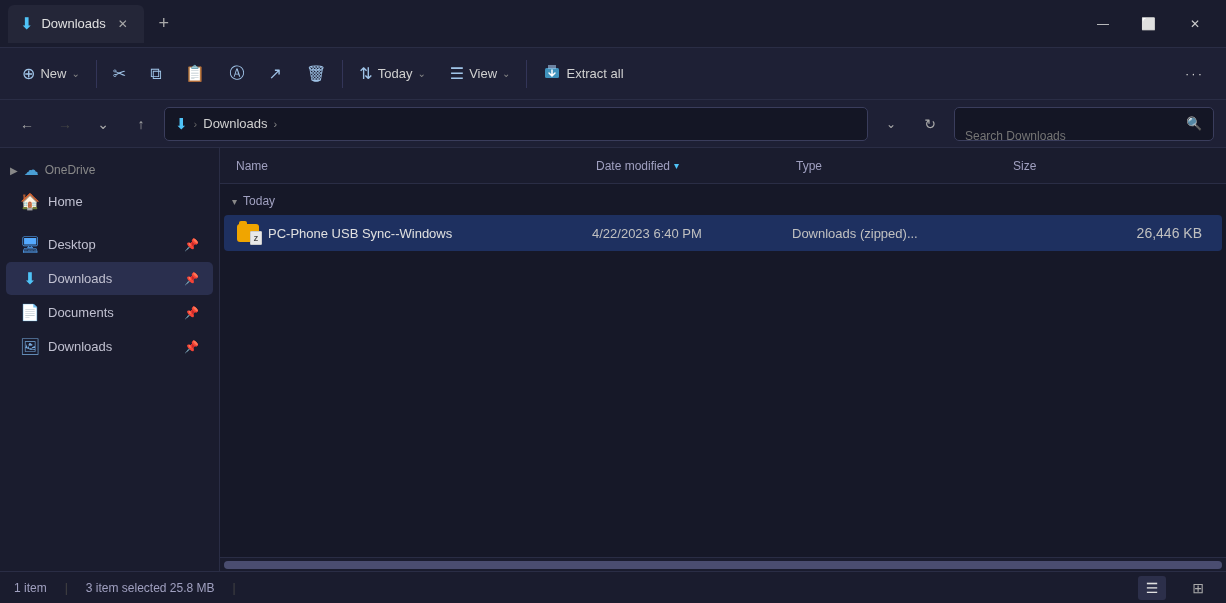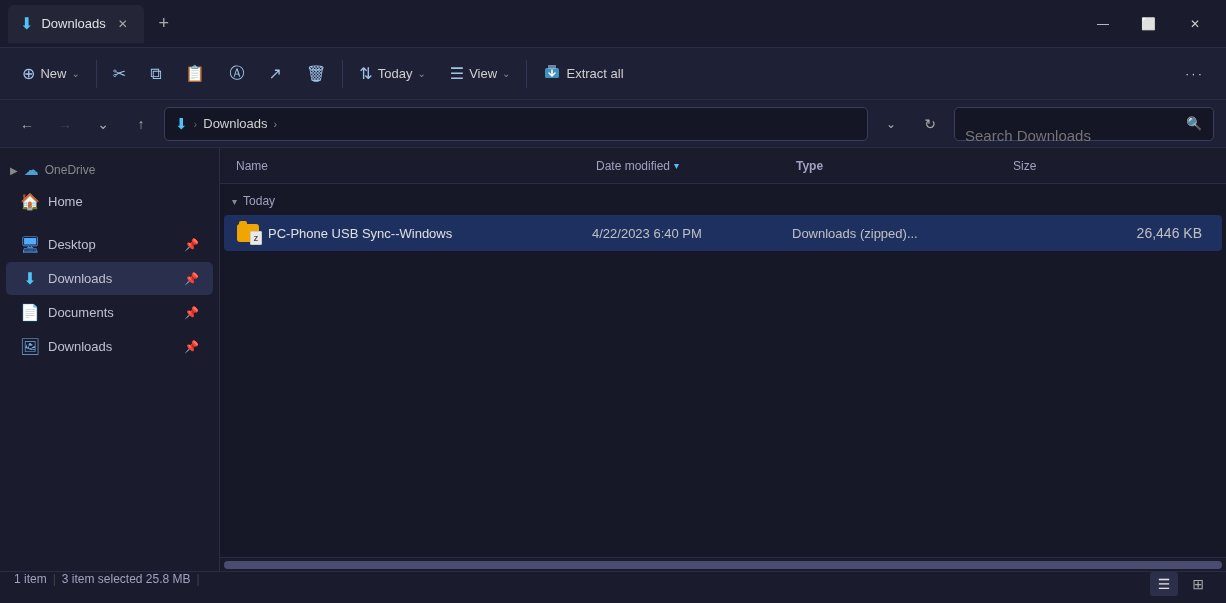--- a/index.html
+++ b/index.html
@@ -189,21 +189,21 @@
       width: 260px;
       height: 34px;
       padding: 0 10px;
       gap: 6px;
     }
     .search-box input {
       background: transparent;
       border: none;
       outline: none;
       color: #3b82f6;
-      font-size: 15px;
+      font-size: 12px;
       flex: 1;
       margin-top: 24px;
     }
     .search-icon { color: #888; font-size: 13px; }
 
     
     .main-layout {
       display: flex;
       height: calc(603px - 48px - 52px - 48px - 32px);
     }
@@ -266,21 +266,21 @@
       align-items: center;
       gap: 4px;
       color: #a0a0c0;
       font-size: 12px;
       padding: 0 8px;
       cursor: pointer;
       height: 100%;
     }
     .col-name { flex: 0 0 360px; align-items: center; }
     .col-date { flex: 0 0 200px; }
-    .col-type { flex: 0 0 200px; font-weight: bold; }
+    .col-type { flex: 0 0 200px; }
     .col-size { flex: 1; margin-left: 17px; }
     .sort-icon { color: #4fc3f7; font-size: 10px; }
 
     .file-list { flex: 1; overflow-y: auto; }
     .file-list::-webkit-scrollbar { width: 6px; }
     .file-list::-webkit-scrollbar-thumb { background: #333; border-radius: 3px; }
 
     .group-header {
       display: flex;
       align-items: center;
@@ -378,25 +378,26 @@
       top: 0;
       width: 100%;
       height: 8px;
       background: #4a4d70;
       border-radius: 4px;
     }
 
     
     .status-bar {
       display: flex;
+      align-items: center;
       background: #1a1c2e;
       height: 32px;
       padding: 0 14px;
       border-top: 1px solid #2a2d45;
-      gap: 6px;
+      gap: 18px;
       font-size: 12px;
       color: #a0a0c0;
     }
     .status-sep { color: #444; }
     .status-spacer { flex: 1; }
     .view-btn {
       width: 28px;
       height: 24px;
       display: flex;
       align-items: center;

